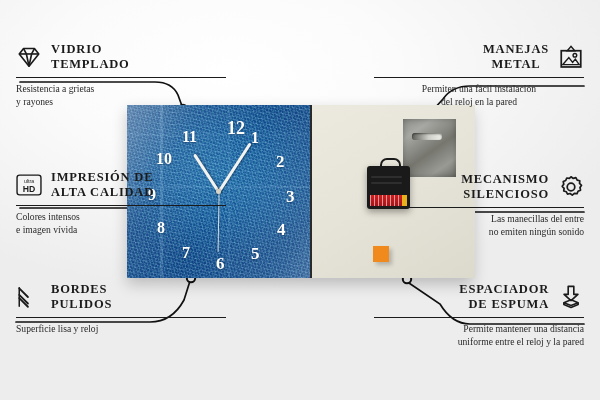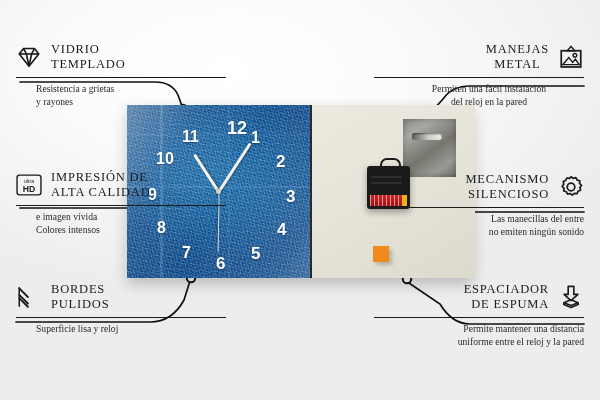--- a/index.html
+++ b/index.html
@@ -43,21 +43,21 @@
   .gridglow{position:absolute;inset:0;opacity:.45;
     background:
       linear-gradient(90deg,transparent 0 18%,rgba(170,215,245,.40) 18% 19.4%,transparent 19.4% 100%),
       linear-gradient(90deg,transparent 0 55%,rgba(150,200,240,.26) 55% 56.2%,transparent 56.2% 100%),
       linear-gradient(0deg,transparent 0 52%,rgba(165,210,245,.30) 52% 53.3%,transparent 53.3% 100%),
       linear-gradient(0deg,transparent 0 82%,rgba(140,195,235,.22) 82% 83%,transparent 83% 100%);
   }
   .sheen{position:absolute;inset:0;
     background:linear-gradient(118deg,rgba(255,255,255,.34) 0%,rgba(255,255,255,.07) 26%,rgba(255,255,255,0) 52%,rgba(255,255,255,.09) 86%,rgba(255,255,255,.20) 100%);
   }
-  .num{position:absolute;color:#fff;font-family:Liberation Sans, sans-serif;font-weight:700;
+  .num{position:absolute;color:#fff;font-family:Liberation Serif, serif;font-weight:700;
        font-size:16px;line-height:1;text-shadow:0 1px 2px rgba(0,25,60,.5);}
 
   .hand{position:absolute;left:50%;top:50%;transform-origin:0 0;background:#f3f3ef;border-radius:2px;
         box-shadow:0 1px 2px rgba(0,20,50,.45);}
   .hub{position:absolute;left:50%;top:50%;width:5px;height:5px;margin:-2.5px 0 0 -2.5px;border-radius:50%;
        background:#d8d5c8;box-shadow:0 0 2px rgba(0,0,0,.6);}
 
   .panel-back{position:absolute;left:183px;top:0;width:163px;height:173px;overflow:hidden;
     background:linear-gradient(150deg,#eceadf 0%,#e6e3d8 48%,#dcd9cd 100%);
     border-left:2px solid #2a2a2a;}
@@ -78,23 +78,23 @@
   .battery .tip{position:absolute;right:0;top:0;width:5px;height:11px;background:#e9b21c;}
   .foam{position:absolute;left:61px;top:141px;width:16px;height:16px;background:#f08a1c;
     box-shadow:3px 3px 4px rgba(0,0,0,.2);}
 
   
   .callout{position:absolute;width:210px;}
   .callout.left{text-align:left;}
   .callout.right{text-align:right;}
   .chead{display:flex;align-items:center;gap:9px;}
   .callout.right .chead{justify-content:flex-end;}
-  .ctitle{font-weight:400;font-size:12.5px;letter-spacing:.8px;color:#1b1b1b;line-height:1.22;text-transform:uppercase;}
+  .ctitle{font-weight:700;font-size:12.5px;letter-spacing:.8px;color:#1b1b1b;line-height:1.22;text-transform:uppercase;}
   .rule{height:1.6px;background:#1b1b1b;margin:4px 0 5px;}
-  .cdesc{font-size:9.6px;color:#2a2a2a;line-height:1.32;margin-left:20px;}
+  .cdesc{font-size:9.6px;color:#2a2a2a;line-height:1.32;}
   .ico{width:26px;height:26px;flex:0 0 26px;display:block;}
 </style>
 </head>
 <body>
 
 <div id="stage">
 
   <svg id="connectors" viewBox="0 0 600 400">
     <g fill="none" stroke="#111111" stroke-width="1.7" stroke-linecap="round">
       <path d="M20,82 L155,82 Q172,82 178,95 L182,106"></path>
@@ -185,22 +185,22 @@
         <rect x="1.2" y="1.6" width="27.6" height="22.8" rx="3" fill="none" stroke="#1b1b1b" stroke-width="1.6"></rect>
         <text x="15" y="11" text-anchor="middle" font-family="Liberation Sans, sans-serif" font-size="6" fill="#1b1b1b">ultra</text>
         <text x="15" y="21" text-anchor="middle" font-family="Liberation Sans, sans-serif" font-size="10" font-weight="bold" fill="#1b1b1b">HD</text>
       </svg>
       <div>
         <div class="ctitle">IMPRESIÓN DE</div>
         <div class="ctitle">ALTA CALIDAD</div>
       </div>
     </div>
     <div class="rule"></div>
+    <div class="cdesc">Colores intensos</div>
     <div class="cdesc">e imagen vívida</div>
-    <div class="cdesc">Colores intensos</div>
   </div>
 
   <div class="callout left" style="left:16px;top:282px;">
     <div class="chead">
       <svg class="ico" viewBox="0 0 24 24">
         <g stroke="#1b1b1b" stroke-width="1.7" stroke-linecap="round">
           <path d="M3 4 L11 12"></path>
             <path d="M3 10 L11 18"></path>
             <path d="M3 16 L11 24" transform="translate(0,-3)"></path>
           <path d="M3 3.5 V20.5" stroke-width="1.4"></path>

